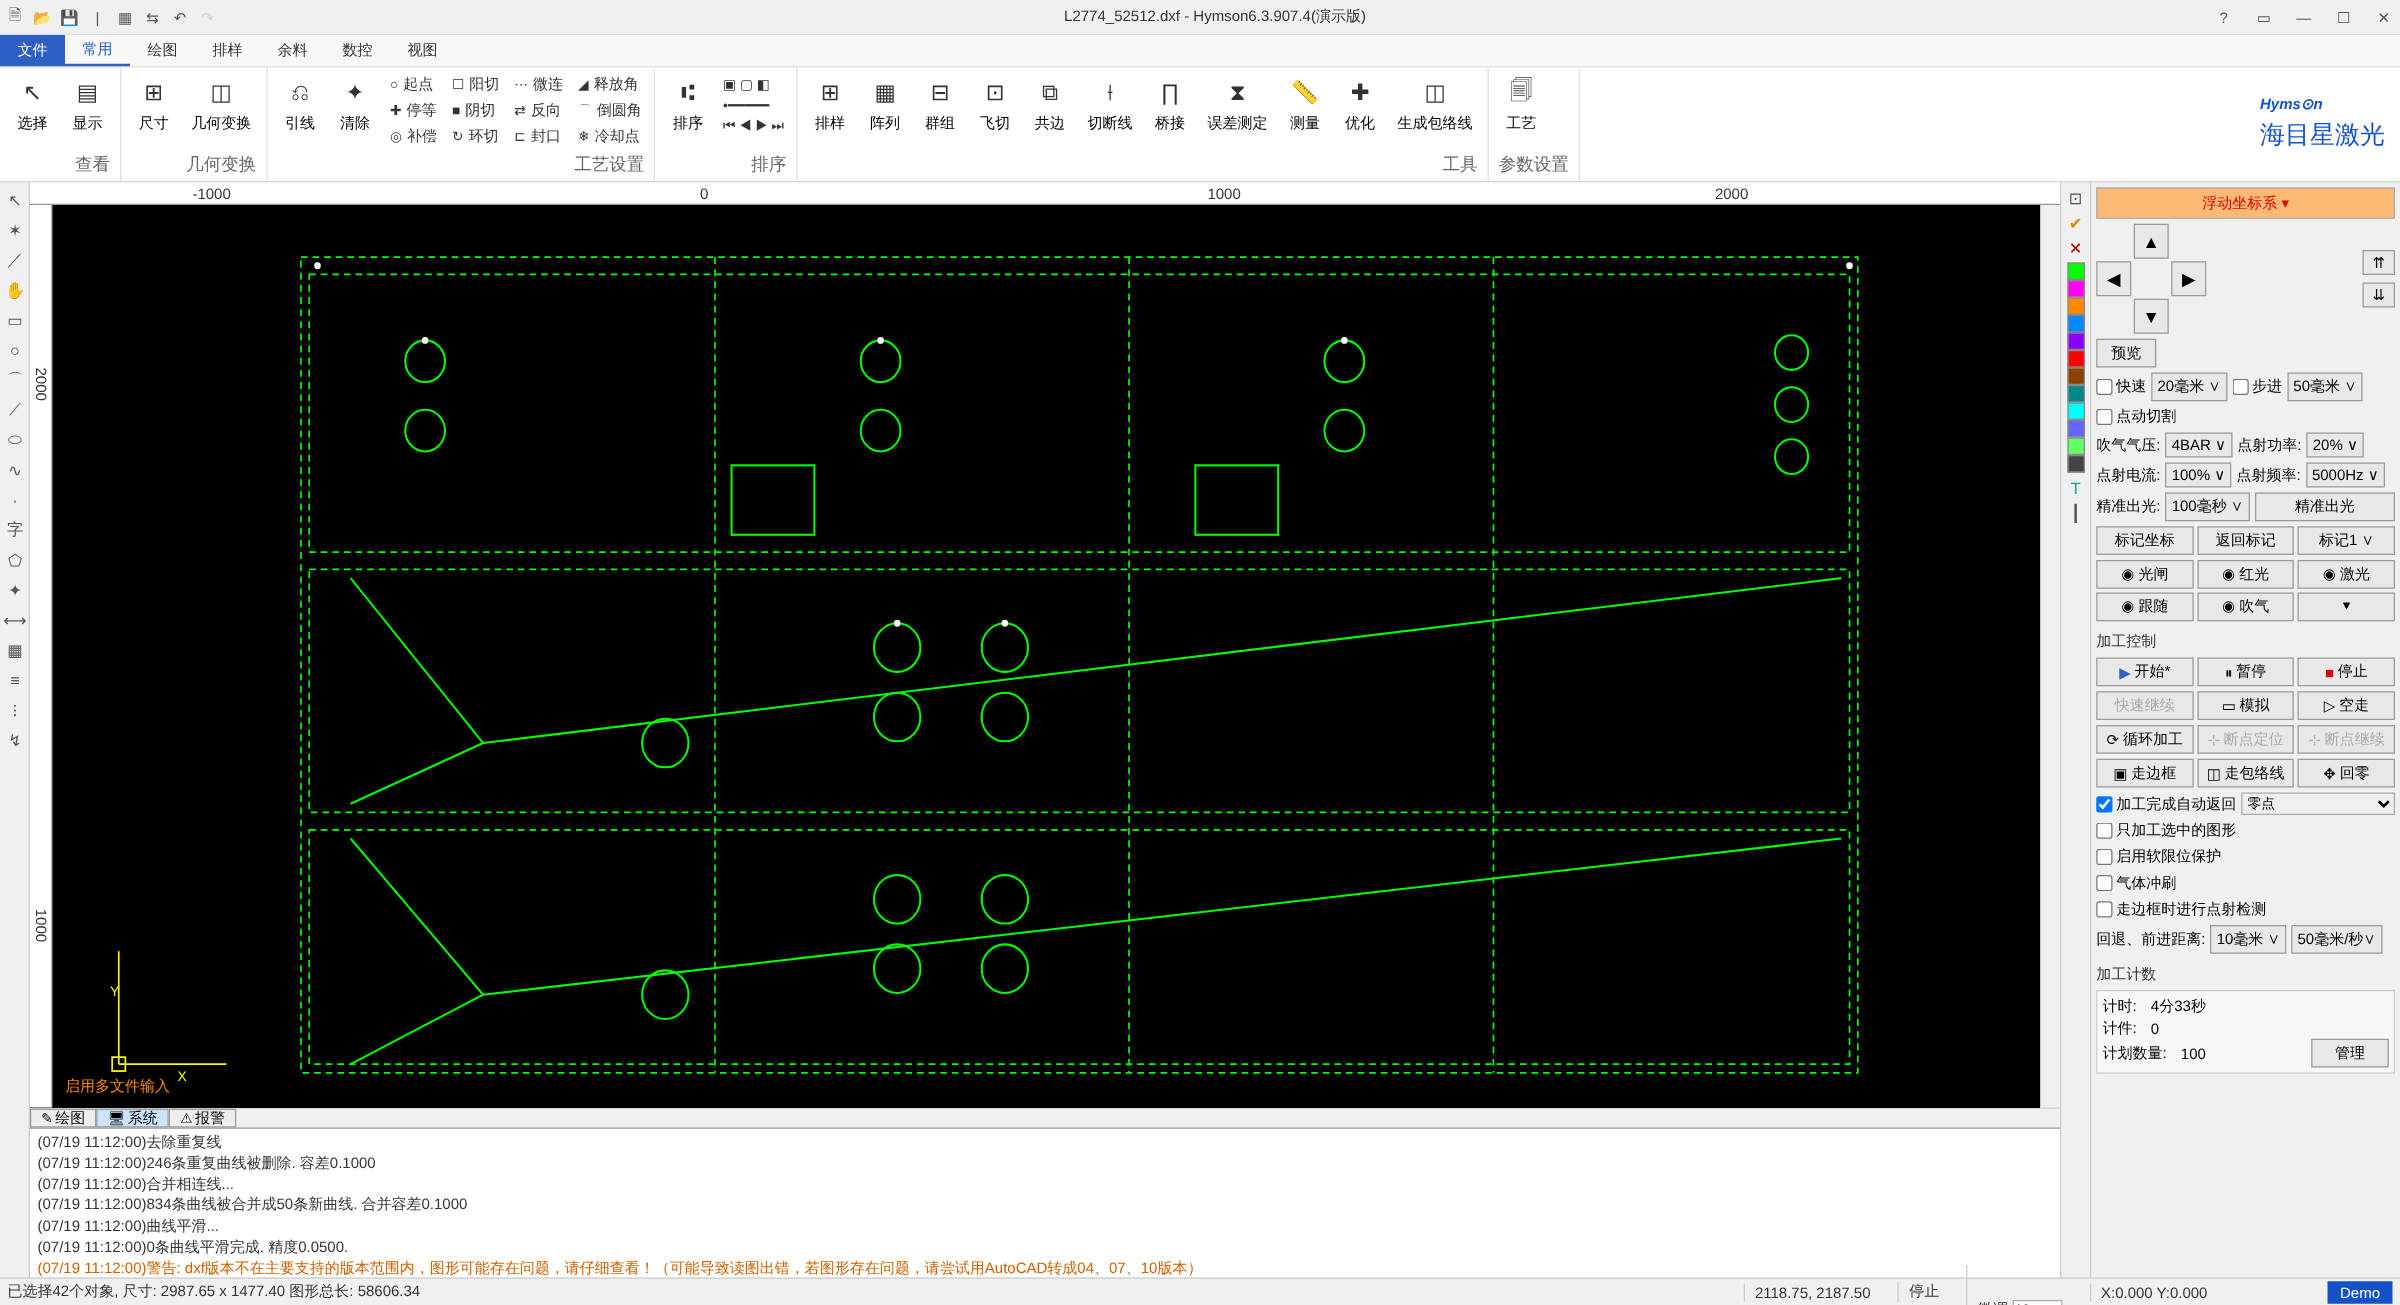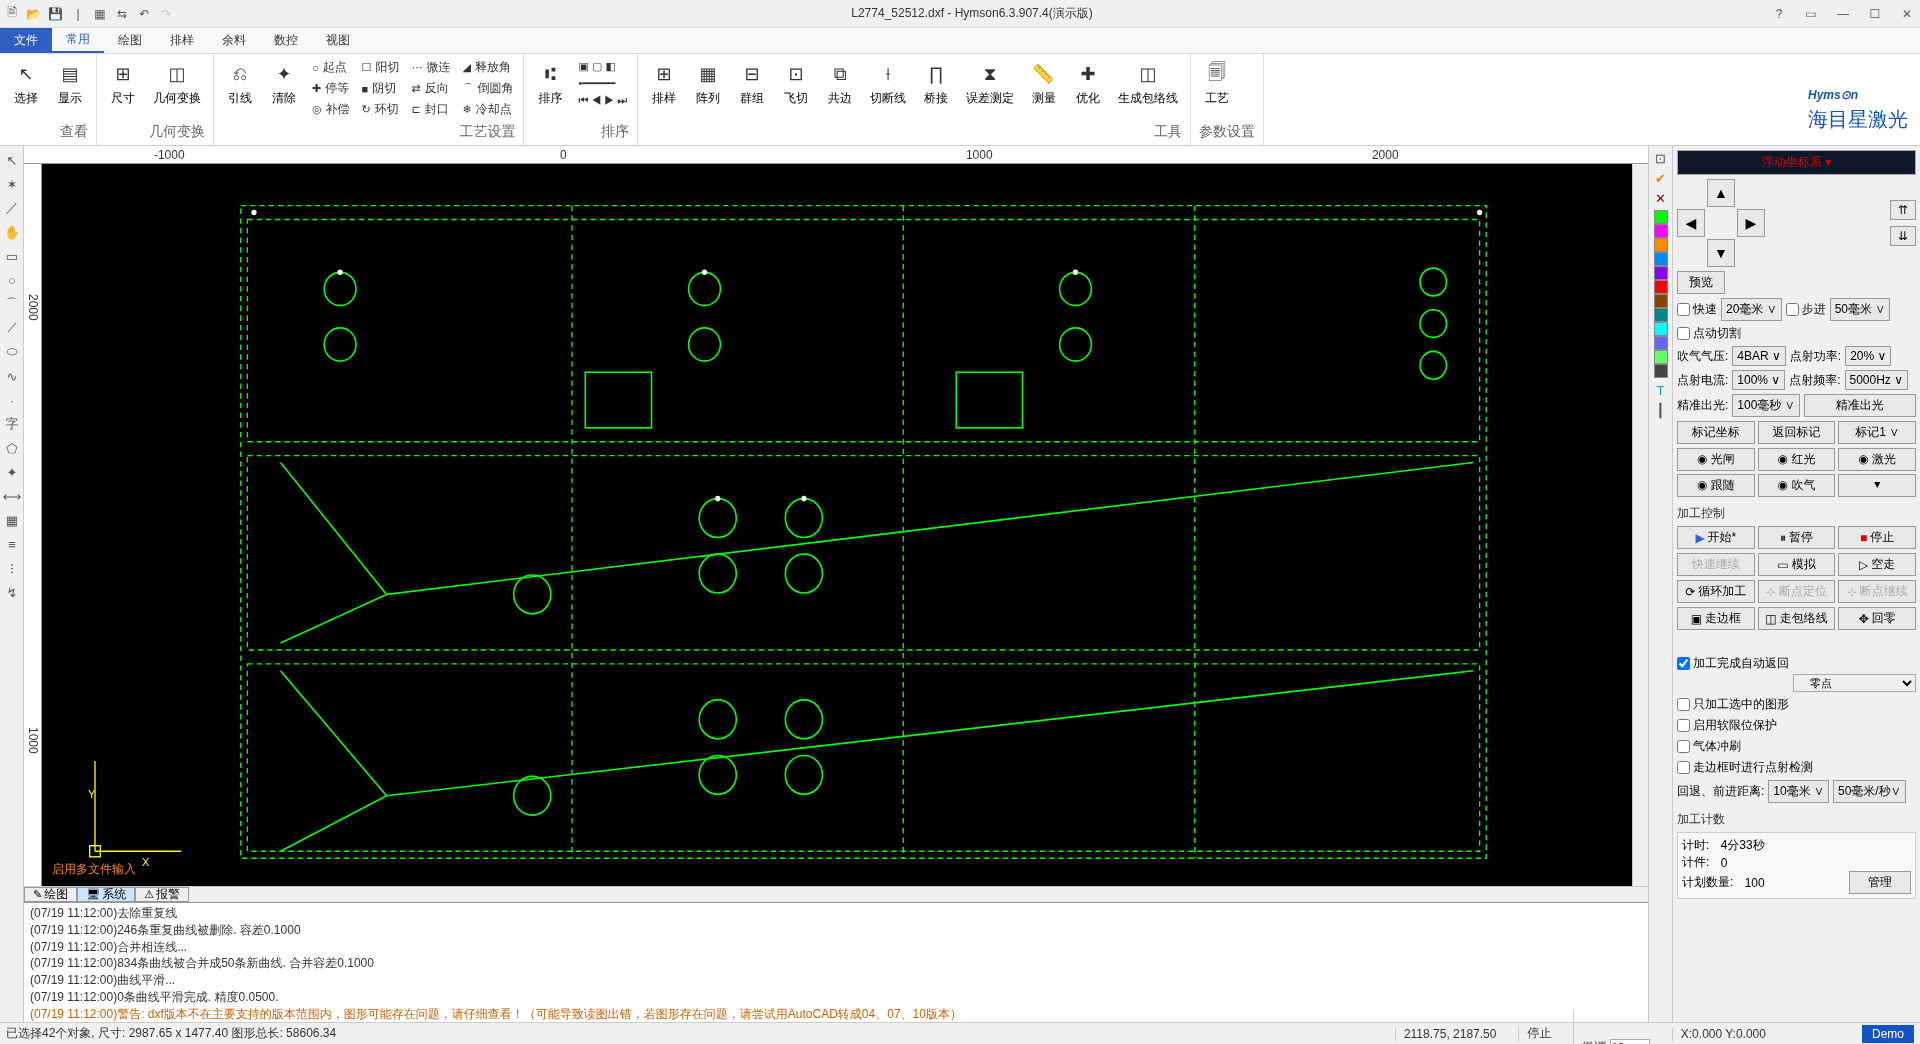--- a/index.html
+++ b/index.html
@@ -17,21 +17,21 @@
 .menubar .tab.active { border-bottom: 2px solid #2d5fc4; color: #2d5fc4; }
 
 .ribbon { height: 92px; background: #fff; display: flex; border-bottom: 1px solid #ccc; position: relative; }
 .ribbon .grp { border-right: 1px solid #e0e0e0; padding: 4px 8px; display: flex; flex-direction: column; justify-content: space-between; }
 .ribbon .grp .row { display: flex; gap: 8px; }
 .ribbon .grp .big { display: flex; flex-direction: column; align-items: center; gap: 2px; cursor: pointer; padding: 2px 4px; }
 .ribbon .grp .big .ic { width: 28px; height: 28px; display:flex; align-items:center; justify-content:center; color:#333; font-size:18px;}
 .ribbon .grp .small-col { display:flex; flex-direction:column; gap:2px;}
 .ribbon .grp .small { display:flex; align-items:center; gap:4px; cursor:pointer; padding:1px 2px; font-size:11px; color:#333;}
 .ribbon .grp .lbl { text-align: right; color: #666; font-size: 14px; }
-.ribbon .logo { position: absolute; right: 12px; top: 20px; font-size: 28px; font-weight: bold; font-style: italic; color: #1453c7; }
+.ribbon .logo { position: absolute; right: 12px; top: 8px; font-size: 28px; font-weight: bold; font-style: italic; color: #1453c7; }
 .ribbon .logo .cn { font-size: 20px; font-weight: normal; font-style: normal; display:block; text-align:right;}
 
 .workspace { flex: 1; display: flex; min-height: 0; }
 .left-tools { width: 24px; background: #f0f0f0; border-right: 1px solid #ccc; display: flex; flex-direction: column; gap: 4px; padding: 4px 2px; }
 .left-tools .t { width: 20px; height: 20px; display:flex; align-items:center; justify-content:center; cursor:pointer; color:#555; font-size:13px; }
 
 .canvas-area { flex: 1; display: flex; flex-direction: column; min-width: 0; }
 .ruler-h { height: 18px; background: #fff; border-bottom:1px solid #999; position:relative; font-size:10px; color:#333;}
 .ruler-h span { position:absolute; top:2px; }
 .canvas-main { flex:1; display:flex; min-height:0; }
@@ -46,22 +46,22 @@
 .sb-tabs { display:flex; }
 .sb-tabs .stab { padding:1px 8px; border:1px solid #999; background:#eee; cursor:pointer; font-size:11px; display:flex; align-items:center; gap:2px;}
 .sb-tabs .stab.active { background:#cde4ff; }
 
 .right-narrow { width:24px; background:#f0f0f0; border-left:1px solid #ccc; display:flex; flex-direction:column; gap:4px; padding:4px 2px; align-items:center;}
 .right-narrow .clr { width:14px; height:14px; border:1px solid #888; cursor:pointer;}
 .right-narrow .ico { width:16px; height:16px; display:flex; align-items:center; justify-content:center; cursor:pointer; font-size:13px; color:#555;}
 
 .right-panel { width:248px; background:#f0f0f0; border-left:1px solid #ccc; padding:4px; display:flex; flex-direction:column; gap:4px; font-size:11px; }
 .right-panel .row { display:flex; align-items:center; gap:4px; }
-.right-panel select, .right-panel input[type=text] { font-size:11px; padding:1px 12px; border:1px solid #aaa;margin-top:40px;}
-.right-panel .wide-sel { width:100%; color:#d00; text-align:center; padding:3px; border:1px solid #aaa; background:#0f172a; cursor:pointer;}
+.right-panel select, .right-panel input[type=text] { font-size:11px; padding:1px 0; border:1px solid #aaa;}
+.right-panel .wide-sel { width:100%; color:#d00; text-align:center; padding:3px; border:1px solid #aaa; background:#fdba74; cursor:pointer;}
 .right-panel .arrow-pad { display:grid; grid-template-columns:repeat(3, 28px); grid-template-rows:repeat(3,28px); gap:2px; justify-content:center;}
 .right-panel .arrow-pad .cell { border:1px solid #999; background:#e8e8e8; display:flex; align-items:center; justify-content:center; cursor:pointer; font-size:14px;}
 .right-panel .arrow-pad .cell.empty { border:none; background:none; cursor:default;}
 .right-panel .btn { border:1px solid #999; background:#e8e8e8; padding:2px 4px; cursor:pointer; text-align:center; }
 .right-panel .btn-grid { display:grid; grid-template-columns:1fr 1fr 1fr; gap:3px; }
 .right-panel .btn-row { display:flex; gap:3px; }
 .right-panel .btn-row .btn { flex:1; display:flex; align-items:center; justify-content:center; gap:3px;}
 .right-panel .sect-title { margin-top:4px; color:#333; }
 .right-panel .play { color:#2d5fc4; }
 .right-panel .stop { color:#d00; }

